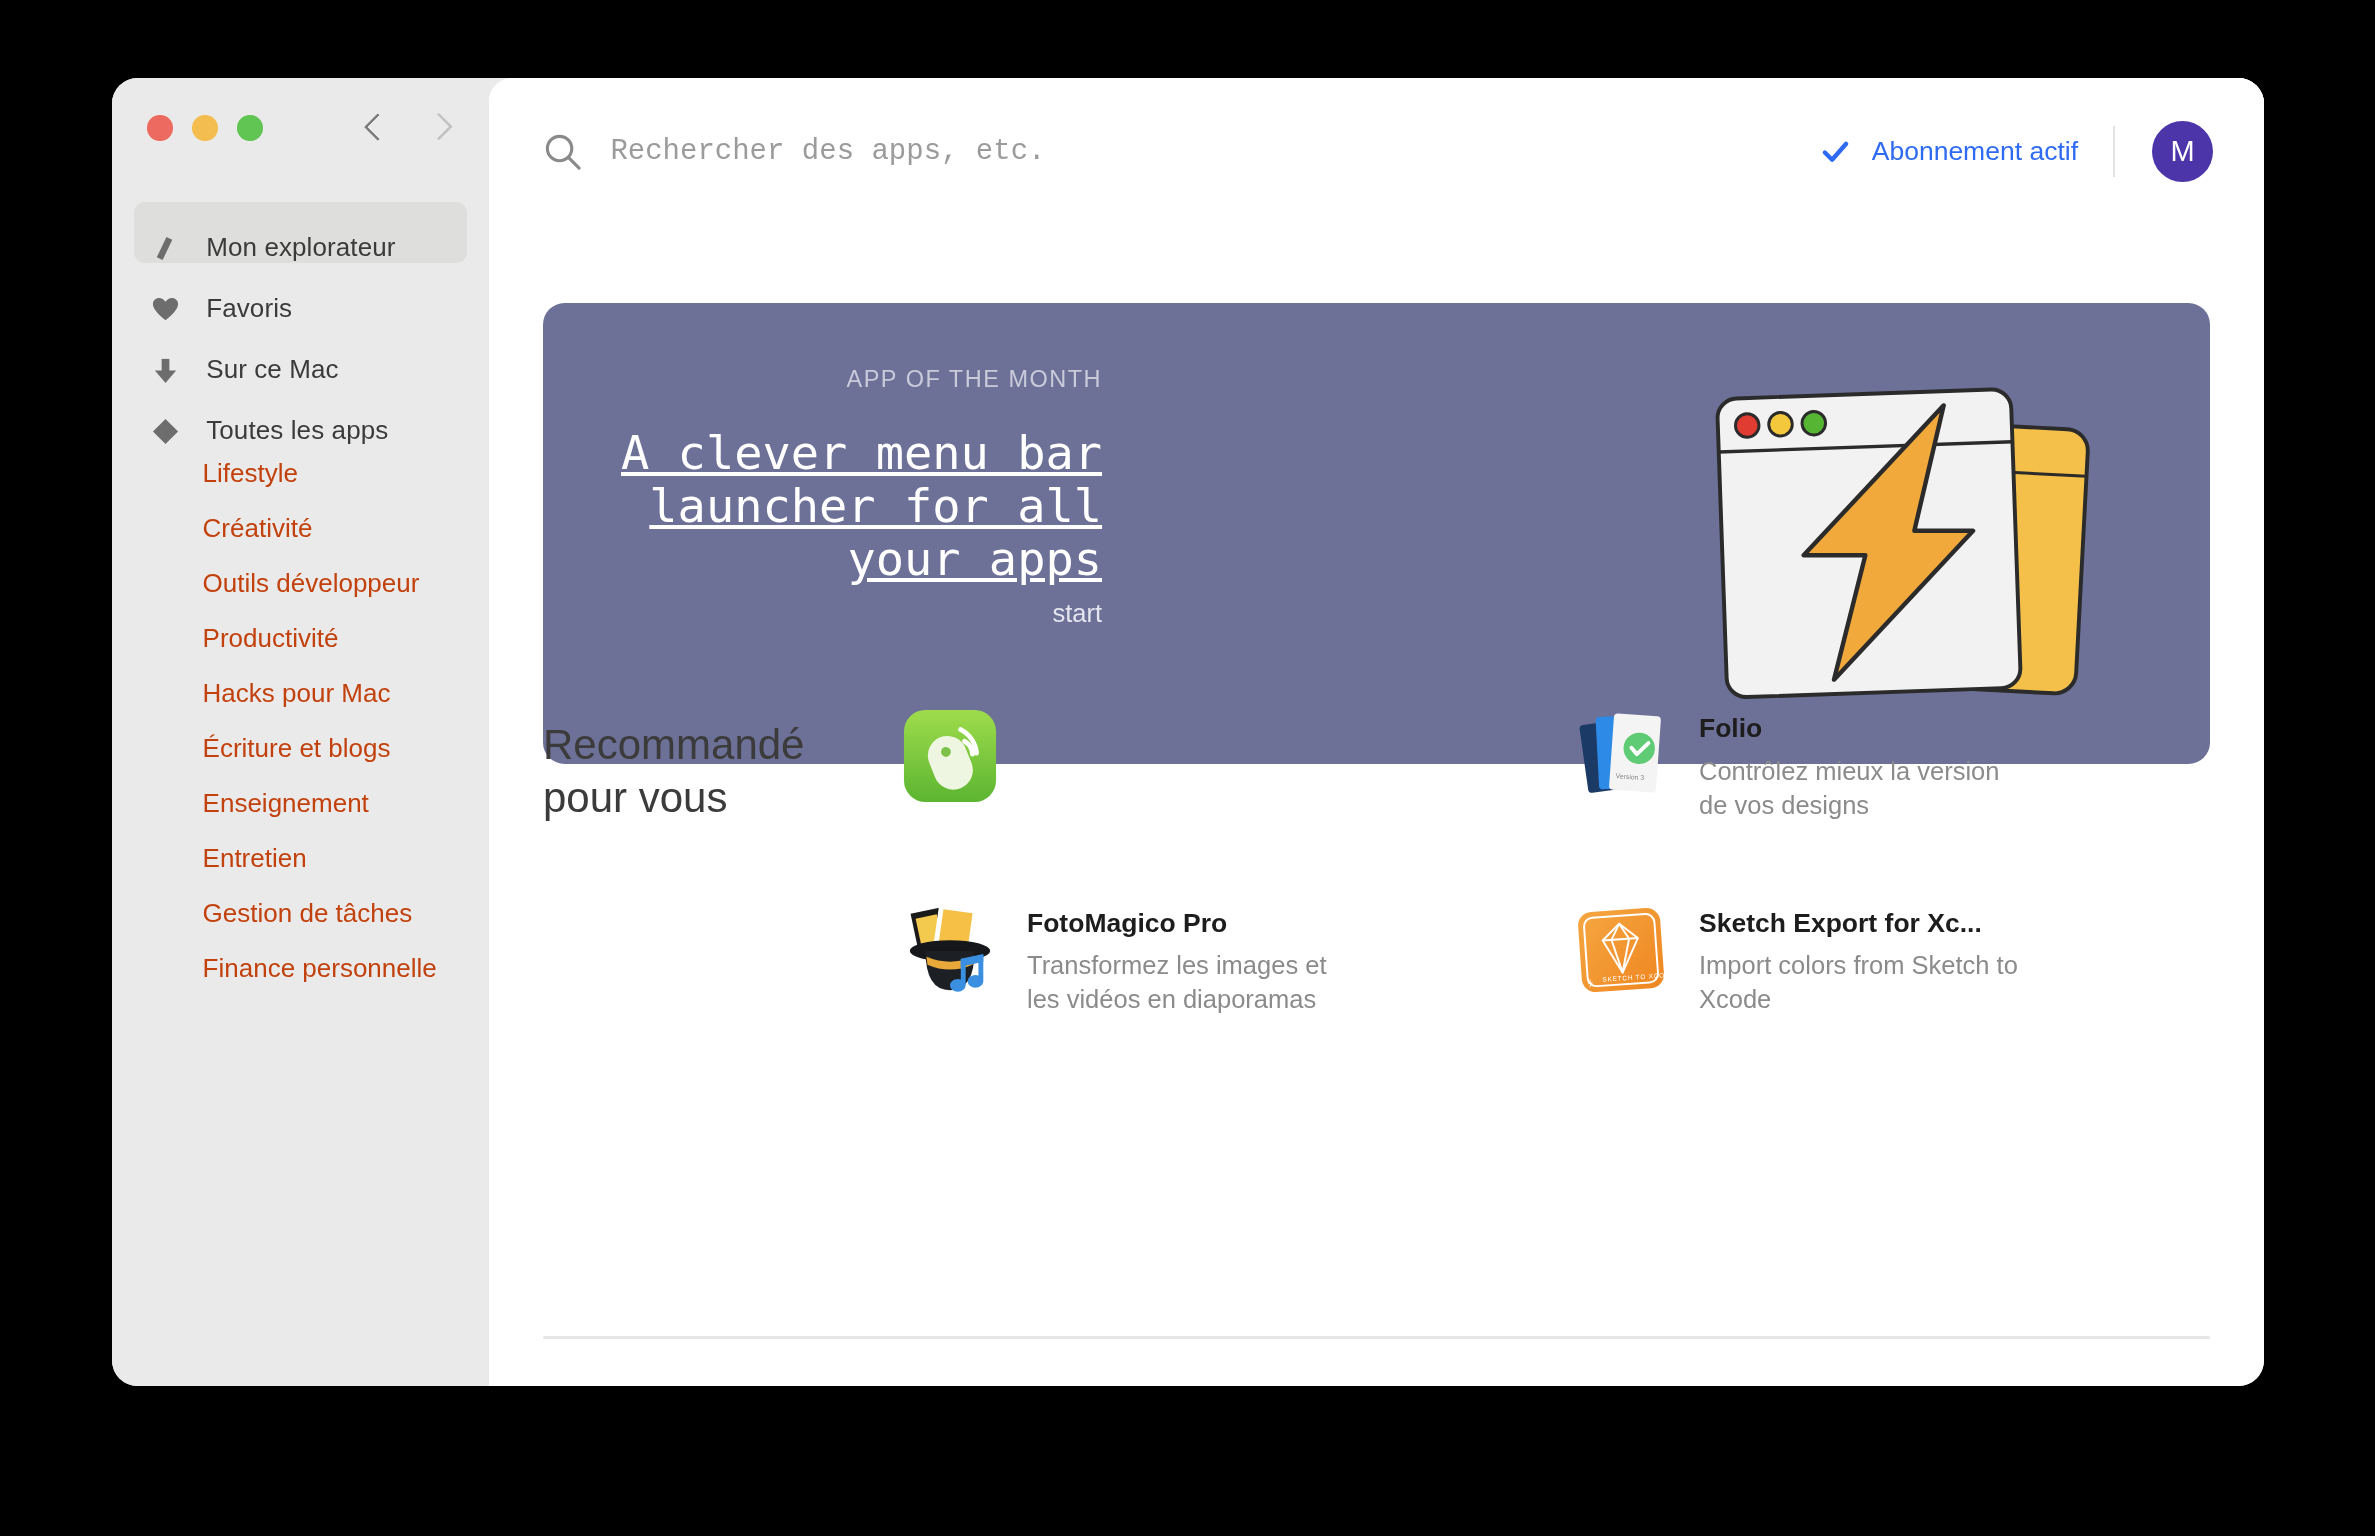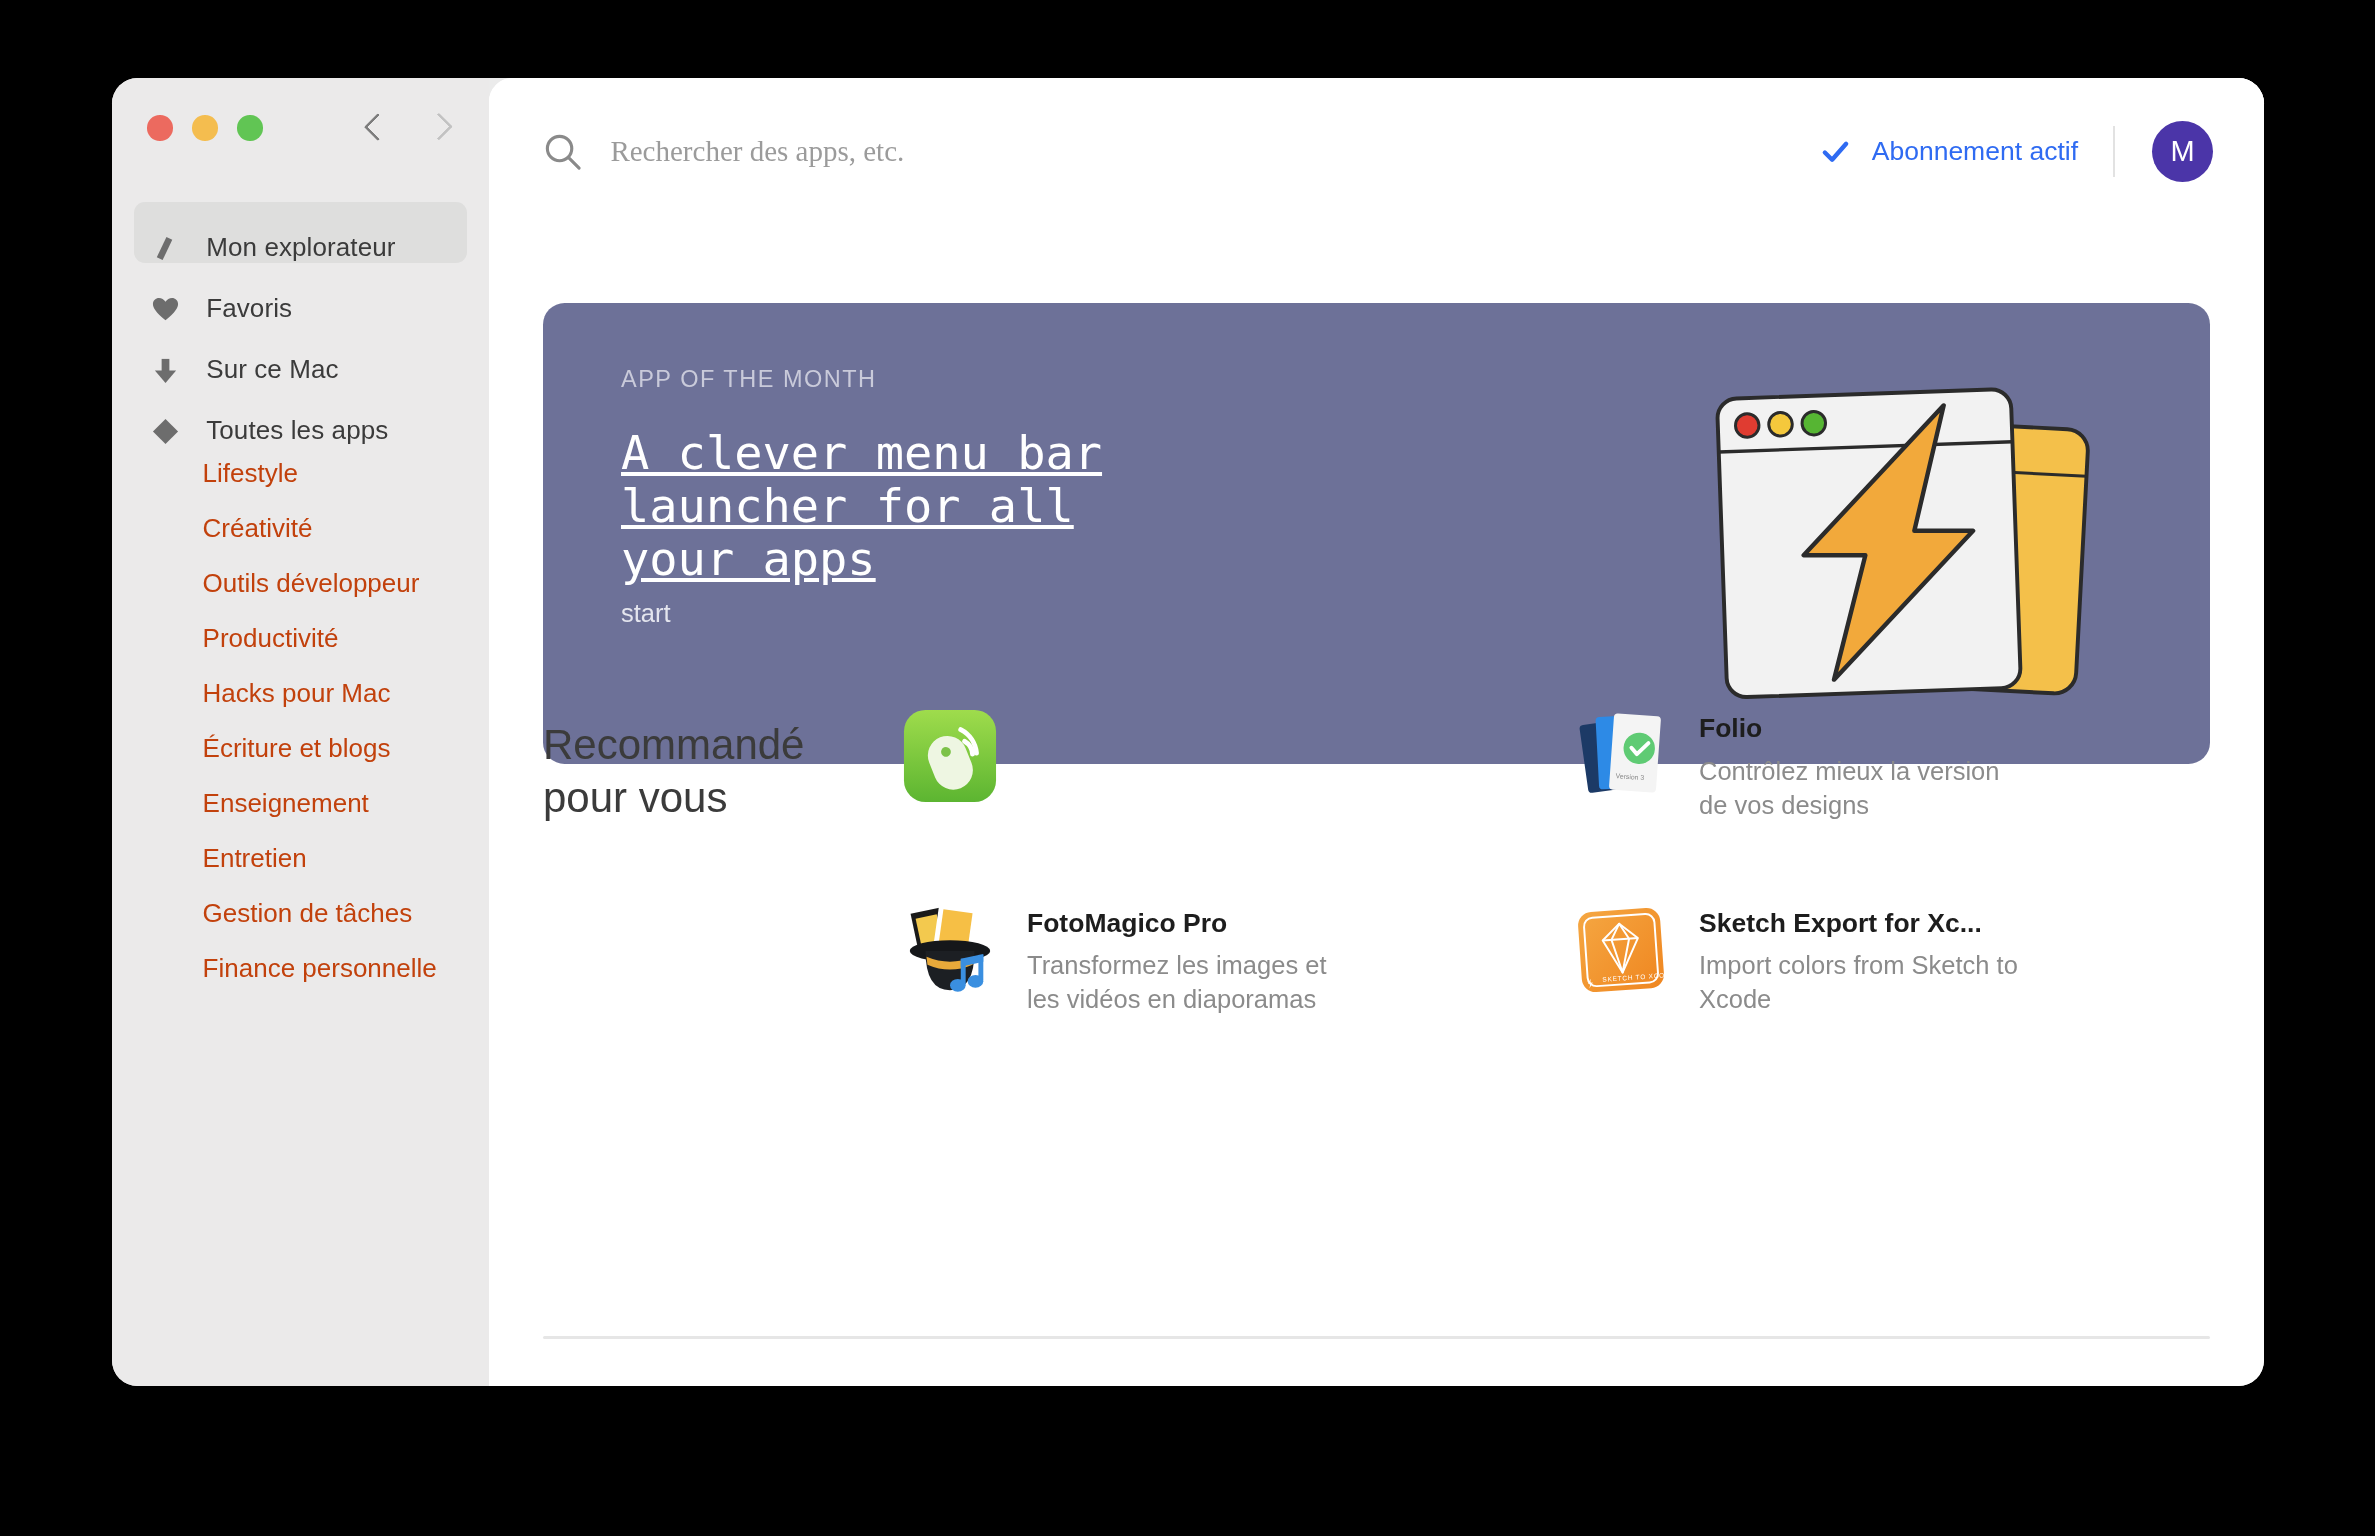--- a/index.html
+++ b/index.html
@@ -128,21 +128,21 @@
     display: flex;
     align-items: center;
     gap: 27.4px;
     flex: 1;
   }
   .search-icon { width: 41px; height: 41px; flex: 0 0 41px; color: #8a8a8a; }
   .search-input {
     border: none;
     outline: none;
     background: transparent;
-    font-family: Liberation Serif, serif;
+    font-family: Liberation Mono, monospace;
     font-size: 29px;
     color: #3b3b3b;
     width: 100%;
   }
   .search-input::placeholder { color: #9b9b9b; }
 
   .sub-status {
     display: flex;
     align-items: center;
     gap: 22px;
@@ -181,21 +181,21 @@
   .hero {
     position: absolute;
     left: 54px;
     top: 78px;
     right: 54px;
     height: 461px;
     background: #6d7198;
     border-radius: 21.6px;
     overflow: hidden;
   }
-  .hero-text { position: absolute; left: 78px; top: 63px; }
+  .hero-text { position: absolute; left: 78px; top: 63px; text-align: right; }
   .hero-eyebrow {
     font-size: 23.5px;
     letter-spacing: 1.5px;
     color: #c9cada;
     margin-bottom: 33px;
   }
   .hero-title {
     font-family: "DejaVu Sans Mono", monospace;
     font-size: 47px;
     line-height: 1.13;

